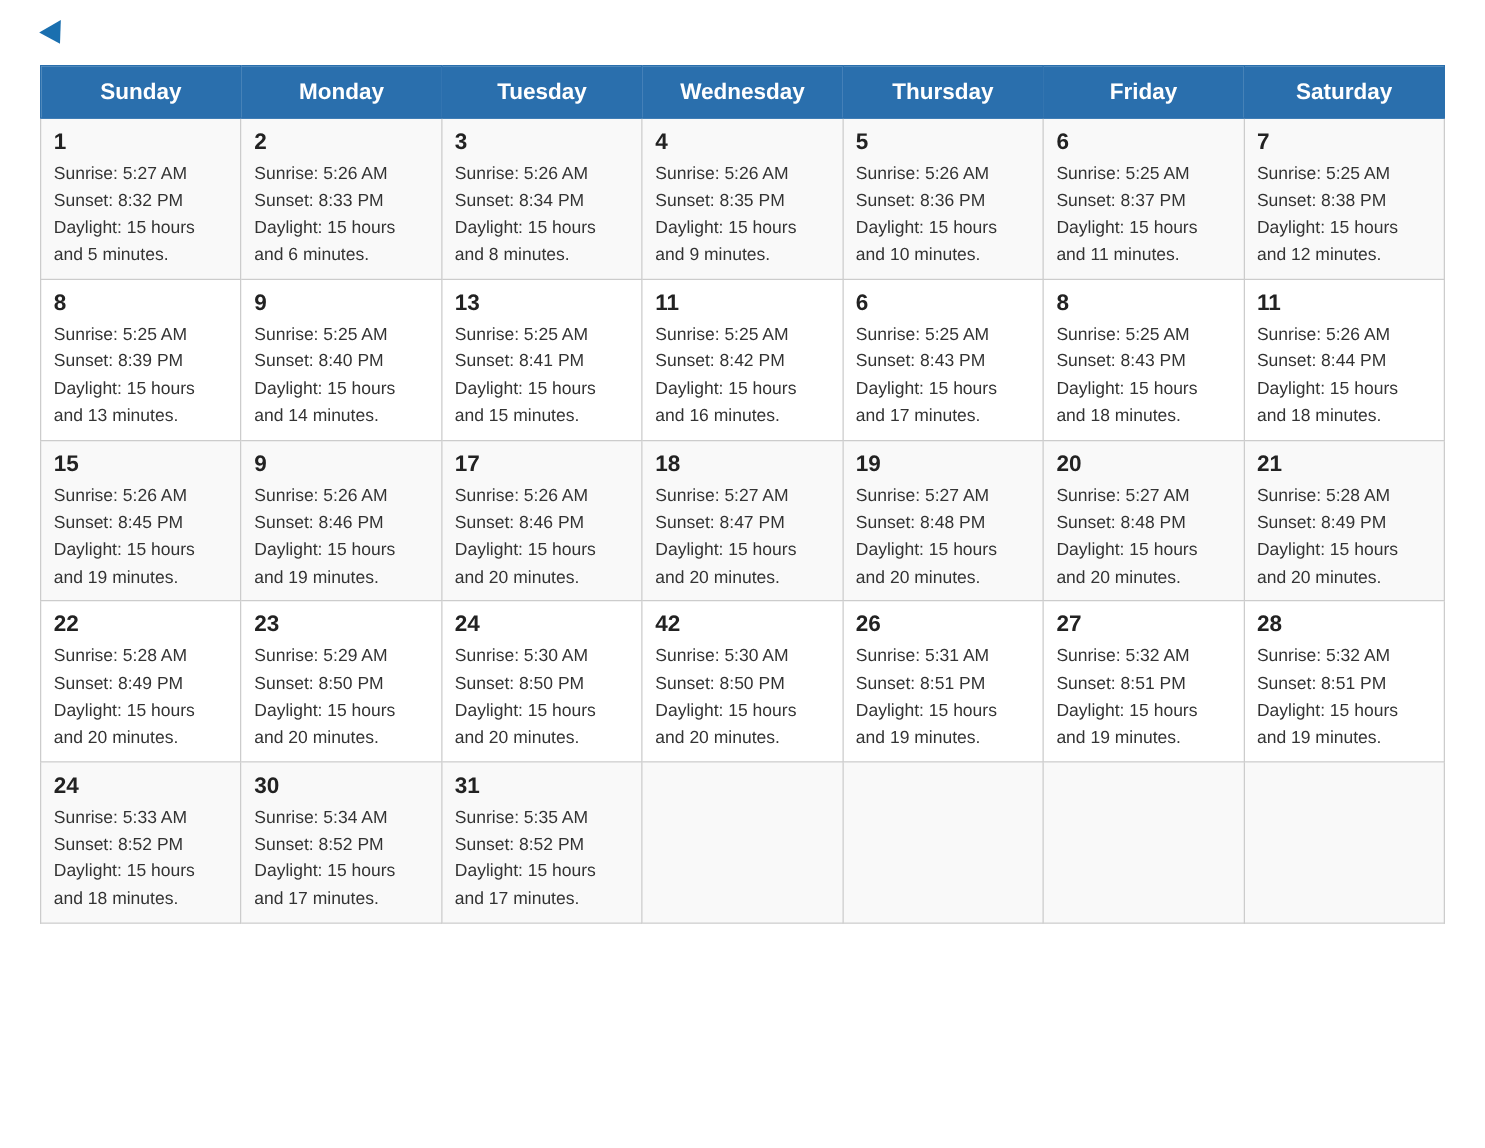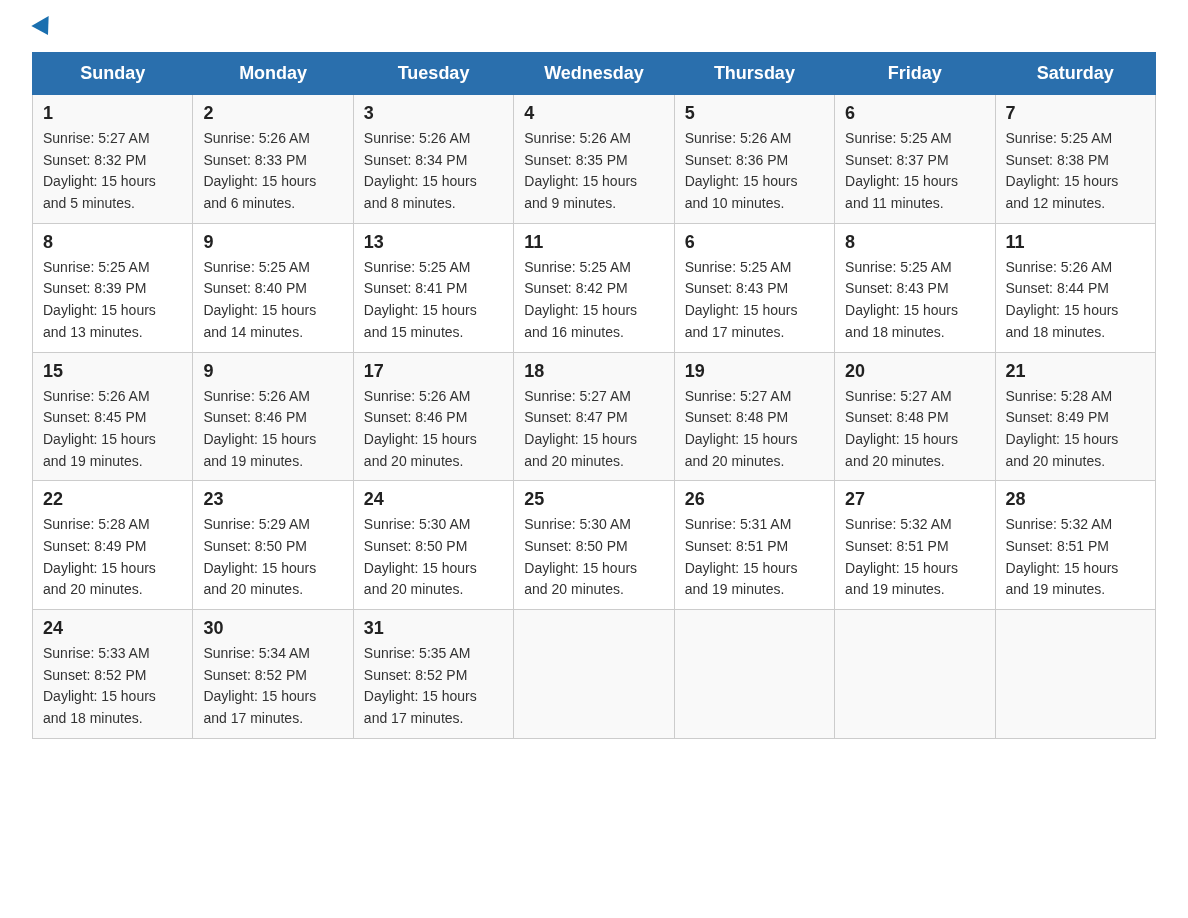--- a/index.html
+++ b/index.html
@@ -241,21 +241,21 @@
       </td>
           <td>
         <span class="day-number">23</span>
         <span class="day-info">Sunrise: 5:29 AM<br>Sunset: 8:50 PM<br>Daylight: 15 hours<br>and 20 minutes.</span>
       </td>
           <td>
         <span class="day-number">24</span>
         <span class="day-info">Sunrise: 5:30 AM<br>Sunset: 8:50 PM<br>Daylight: 15 hours<br>and 20 minutes.</span>
       </td>
           <td>
-        <span class="day-number">25</span>
+        <span class="day-number">42</span>
         <span class="day-info">Sunrise: 5:30 AM<br>Sunset: 8:50 PM<br>Daylight: 15 hours<br>and 20 minutes.</span>
       </td>
           <td>
         <span class="day-number">26</span>
         <span class="day-info">Sunrise: 5:31 AM<br>Sunset: 8:51 PM<br>Daylight: 15 hours<br>and 19 minutes.</span>
       </td>
           <td>
         <span class="day-number">27</span>
         <span class="day-info">Sunrise: 5:32 AM<br>Sunset: 8:51 PM<br>Daylight: 15 hours<br>and 19 minutes.</span>
       </td>

